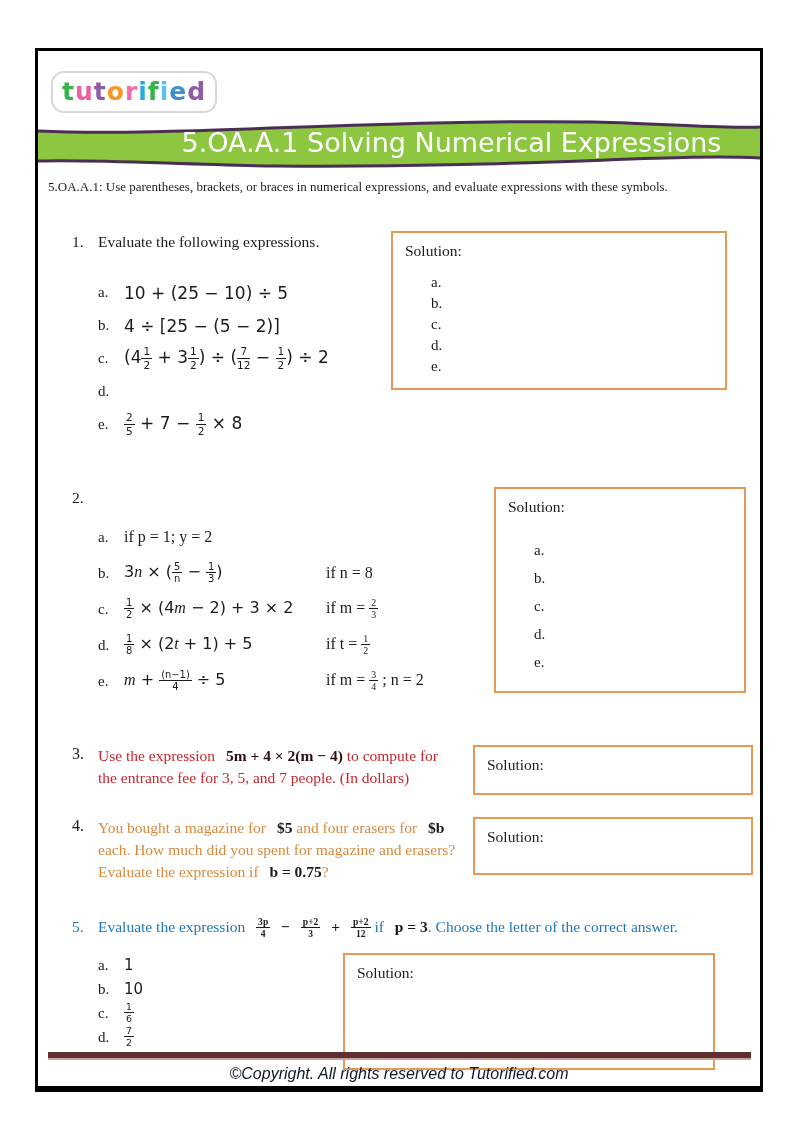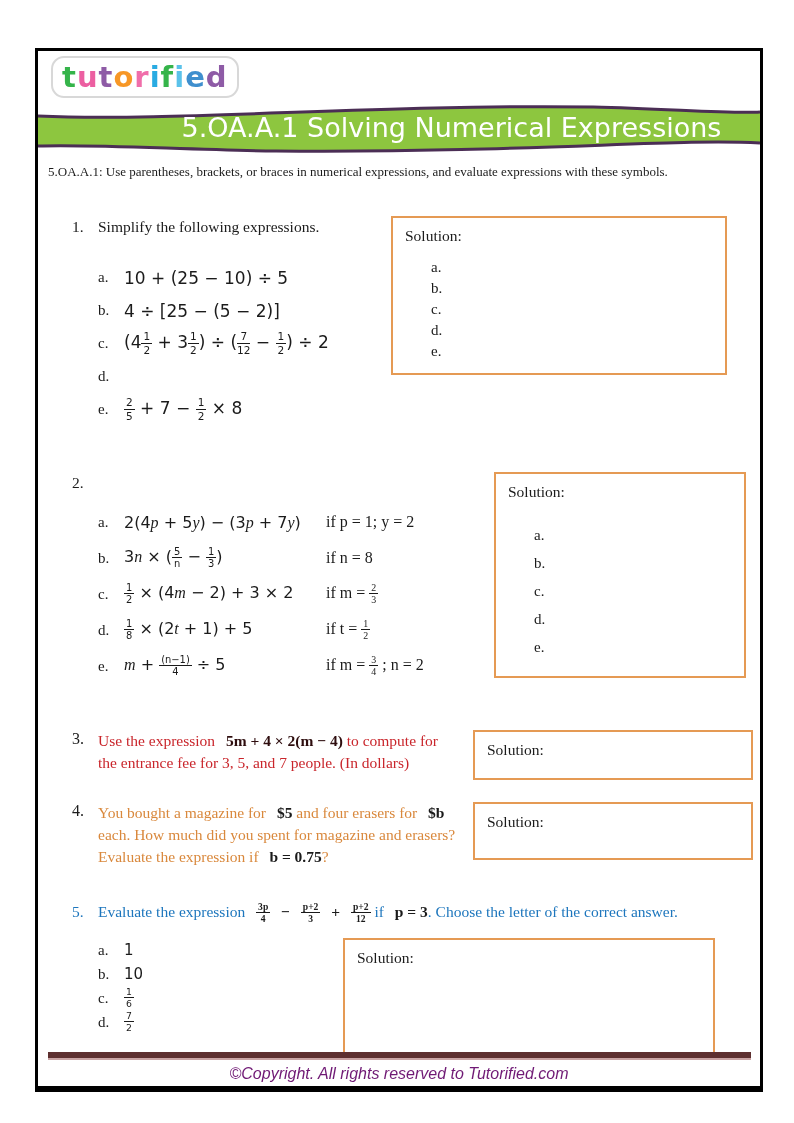--- a/index.html
+++ b/index.html
@@ -13,22 +13,22 @@
     width:794px;height:1123px;background:#fff;position:relative;
     font-family:"Liberation Serif",serif;color:var(--ink);
   }
   .frame{
     position:absolute;left:35px;top:48px;width:728px;height:1044px;
     border:3px solid #000;border-bottom-width:6px;background:#fff;box-sizing:border-box;
     overflow:hidden;
   }
   
   .logo{
-    display:inline-block;margin:5px 0 0 13px;padding:0 9px;line-height:38px;
-    font-family:"DejaVu Sans",sans-serif;font-weight:bold;font-size:29px;letter-spacing:1px;
+    display:inline-block;margin:20px 0 0 13px;padding:0 9px;line-height:38px;
+    font-family:"DejaVu Sans",sans-serif;font-weight:bold;font-size:25px;letter-spacing:1px;
     border:2px solid var(--logoBracket);border-radius:13px;background:#fff;
   }
   
   .banner{position:relative;margin-top:3px;height:52px;}
   .banner svg{display:block;width:100%;height:52px;}
   .banner-title{
     position:absolute;top:0;left:0;right:0;bottom:0;
     display:flex;align-items:center;justify-content:center;padding-left:105px;
     color:#fff;font-family:"DejaVu Sans",sans-serif;font-size:27px;white-space:nowrap;
   }
@@ -86,21 +86,21 @@
   .frac{display:inline-block;vertical-align:-0.5em;text-align:center;line-height:1.05;font-size:0.62em;}
   .frac .fn{display:block;border-bottom:1px solid currentColor;padding:0 2px;}
   .frac .fd{display:block;padding-top:1px;}
   
   .footer-bar{
     position:absolute;left:10px;right:9px;bottom:26px;height:6px;
     background:var(--footerBar);border-bottom:2px solid var(--footerBarEdge);
   }
   .copyright{
     position:absolute;left:0;right:0;bottom:3px;text-align:center;
-    font-family:"Liberation Sans",sans-serif;font-style:italic;font-size:16px;color:#701a75;
+    font-family:"Liberation Sans",sans-serif;font-style:italic;font-size:16px;color:#0f172a;
   }
 </style>
 </head>
 <body>
 
 <div class="frame">
 
   <div class="logo"><span style="color: rgb(53, 180, 74);">t</span><span style="color: rgb(236, 95, 161);">u</span><span style="color: rgb(142, 91, 166);">t</span><span style="color: rgb(247, 151, 38);">o</span><span style="color: rgb(240, 110, 170);">r</span><span style="color: rgb(41, 171, 226);">i</span><span style="color: rgb(53, 180, 74);">f</span><span style="color: rgb(91, 194, 234);">i</span><span style="color: rgb(63, 143, 206);">e</span><span style="color: rgb(142, 91, 166);">d</span></div>
 
   <div class="banner">
@@ -111,21 +111,21 @@
     </svg>
     <div class="banner-title">5.OA.A.1 Solving Numerical Expressions</div>
   </div>
 
   <div class="standard">5.OA.A.1: Use parentheses, brackets, or braces in numerical expressions, and evaluate expressions with these symbols.</div>
 
   
   <section class="row q1row">
     <div class="q1col">
       <div class="qhead">
-        <span class="qnum">1.</span><span>Simplify the following expressions.</span>
+        <span class="qnum">1.</span><span>Evaluate the following expressions.</span>
       </div>
       <div class="q1-items">
         <div class="q1-item">
             <span class="ilabel">a.</span>
             <span class="mexpr"><span>10 + (25 − 10) ÷ 5</span></span>
           </div>
         <div class="q1-item">
             <span class="ilabel">b.</span>
             <span class="mexpr"><span>4 ÷ [25 − (5 − 2)]</span></span>
           </div>
@@ -156,21 +156,20 @@
 
   
   <section class="row q2row q2">
     <div class="q2col">
       <div class="qhead">
         <span class="qnum" style="float:left">2.</span>
       </div>
       <div class="q2-items">
         <div class="q2-item">
             <span class="ilabel">a.</span>
-            <span class="q2-expr"><span>2(4</span><span class="it">p</span><span> + 5</span><span class="it">y</span><span>) − (3</span><span class="it">p</span><span> + 7</span><span class="it">y</span><span>)</span></span>
             <span class="q2-cond"><span>if p = 1; y = 2</span></span>
           </div>
         <div class="q2-item">
             <span class="ilabel">b.</span>
             <span class="q2-expr"><span>3</span><span class="it">n</span><span> × (</span><span class="frac"><span class="fn">5</span><span class="fd">n</span></span><span> − </span><span class="frac"><span class="fn">1</span><span class="fd">3</span></span><span>)</span></span>
             <span class="q2-cond"><span>if n = 8</span></span>
           </div>
         <div class="q2-item">
             <span class="ilabel">c.</span>
             <span class="q2-expr"><span class="frac"><span class="fn">1</span><span class="fd">2</span></span><span> × (4</span><span class="it">m</span><span> − 2) + 3 × 2</span></span>

